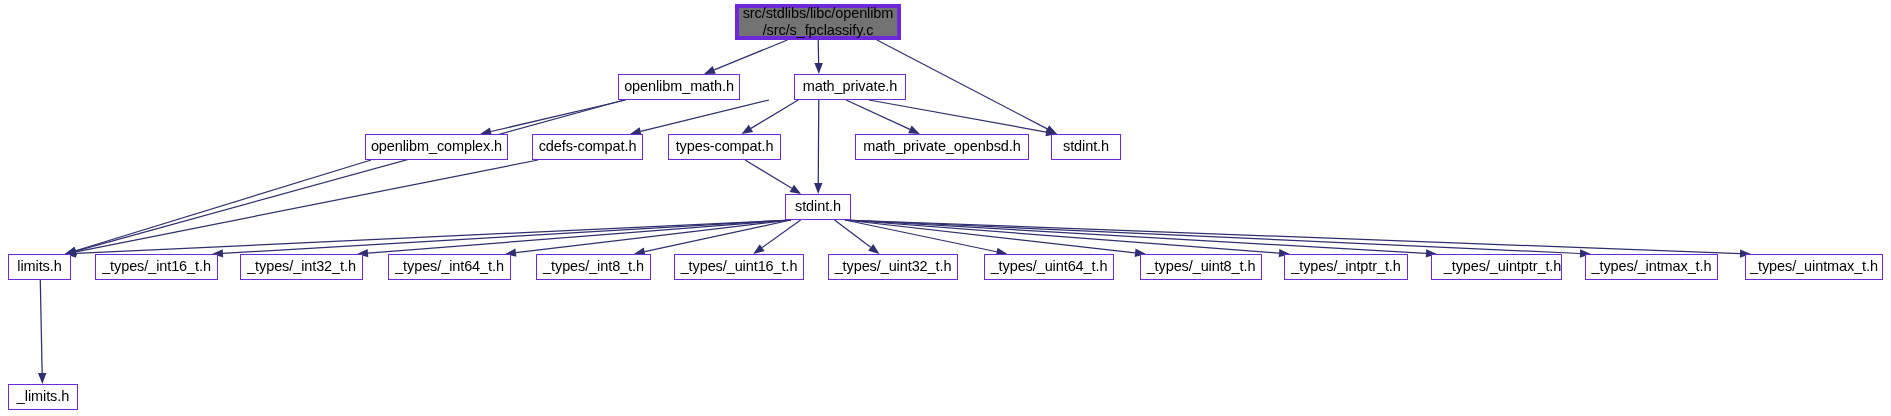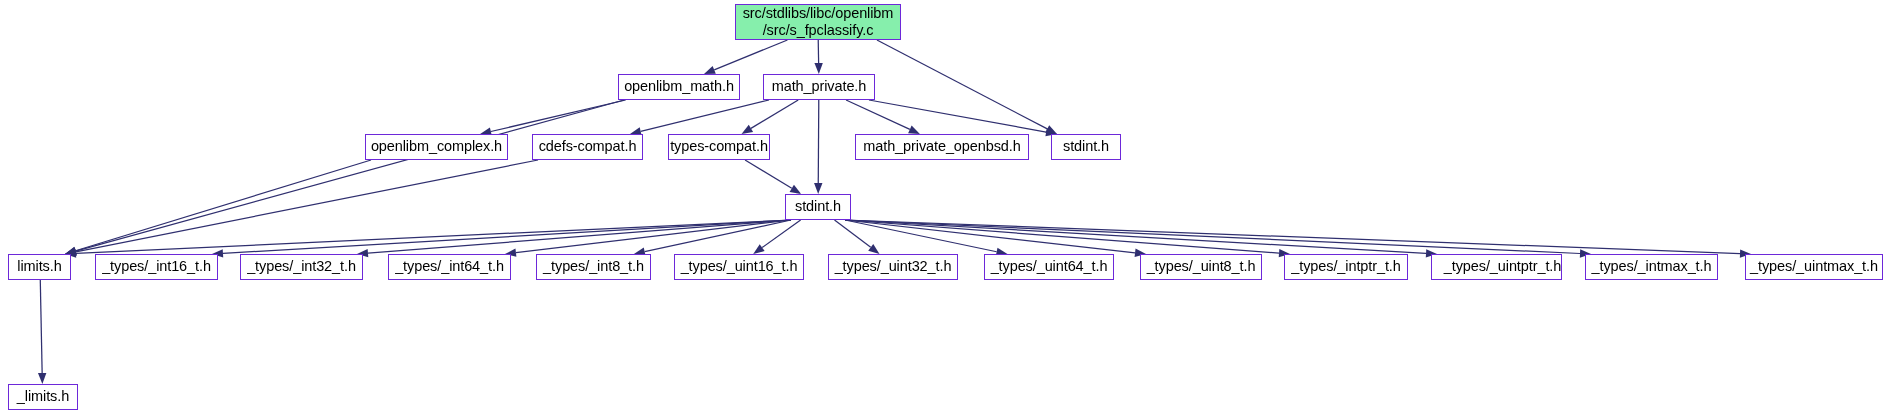--- a/index.html
+++ b/index.html
@@ -32,22 +32,22 @@
     font-size: 14.5px;
     line-height: 1.18;
     display: flex;
     align-items: center;
     justify-content: center;
     text-align: center;
     white-space: pre;
     letter-spacing: -0.1px;
   }
   .graph-node.root-node {
-    background: #86efac;
-    border: 1px solid #6d28d9;
+    background: #737373;
+    border: 4px solid #6d28d9;
   }
 </style>
 </head>
 <body>
 
 <div id="graph-root">
   <svg id="edge-layer" width="1891" height="416" viewBox="0 0 1891 416" xmlns="http://www.w3.org/2000/svg">
       <g>
         <line x1="787.42" y1="40.00" x2="714.21" y2="69.85" stroke="#2f2f6f" stroke-width="1.25"></line>
         <polygon points="704.02,74.00 712.62,65.96 715.79,73.74" fill="#2f2f6f"></polygon>
@@ -154,24 +154,24 @@
       </g>
       <g>
         <line x1="40.27" y1="280.00" x2="42.15" y2="373.00" stroke="#2f2f6f" stroke-width="1.25"></line>
         <polygon points="42.37,384.00 37.95,373.09 46.35,372.92" fill="#2f2f6f"></polygon>
       </g>
     </svg>
   <div id="node-layer">
       <div class="graph-node root-node" style="left: 735px; top: 4px; width: 166px; height: 36px;">src/stdlibs/libc/openlibm
 /src/s_fpclassify.c</div>
       <div class="graph-node" style="left: 618px; top: 74px; width: 122px; height: 26px;">openlibm_math.h</div>
-      <div class="graph-node" style="left: 763px; top: 74px; width: 112px; height: 26px;">math_private.h</div>
+      <div class="graph-node" style="left: 794px; top: 74px; width: 112px; height: 26px;">math_private.h</div>
       <div class="graph-node" style="left: 365px; top: 134px; width: 143px; height: 26px;">openlibm_complex.h</div>
       <div class="graph-node" style="left: 532px; top: 134px; width: 111px; height: 26px;">cdefs-compat.h</div>
-      <div class="graph-node" style="left: 668px; top: 134px; width: 102px; height: 26px;">types-compat.h</div>
+      <div class="graph-node" style="left: 668px; top: 134px; width: 113px; height: 26px;">types-compat.h</div>
       <div class="graph-node" style="left: 855px; top: 134px; width: 174px; height: 26px;">math_private_openbsd.h</div>
       <div class="graph-node" style="left: 1051px; top: 134px; width: 70px; height: 26px;">stdint.h</div>
       <div class="graph-node" style="left: 785px; top: 194px; width: 66px; height: 26px;">stdint.h</div>
       <div class="graph-node" style="left: 8px; top: 254px; width: 63px; height: 26px;">limits.h</div>
       <div class="graph-node" style="left: 95px; top: 254px; width: 123px; height: 26px;">_types/_int16_t.h</div>
       <div class="graph-node" style="left: 240px; top: 254px; width: 123px; height: 26px;">_types/_int32_t.h</div>
       <div class="graph-node" style="left: 388px; top: 254px; width: 123px; height: 26px;">_types/_int64_t.h</div>
       <div class="graph-node" style="left: 536px; top: 254px; width: 115px; height: 26px;">_types/_int8_t.h</div>
       <div class="graph-node" style="left: 674px; top: 254px; width: 130px; height: 26px;">_types/_uint16_t.h</div>
       <div class="graph-node" style="left: 828px; top: 254px; width: 130px; height: 26px;">_types/_uint32_t.h</div>

